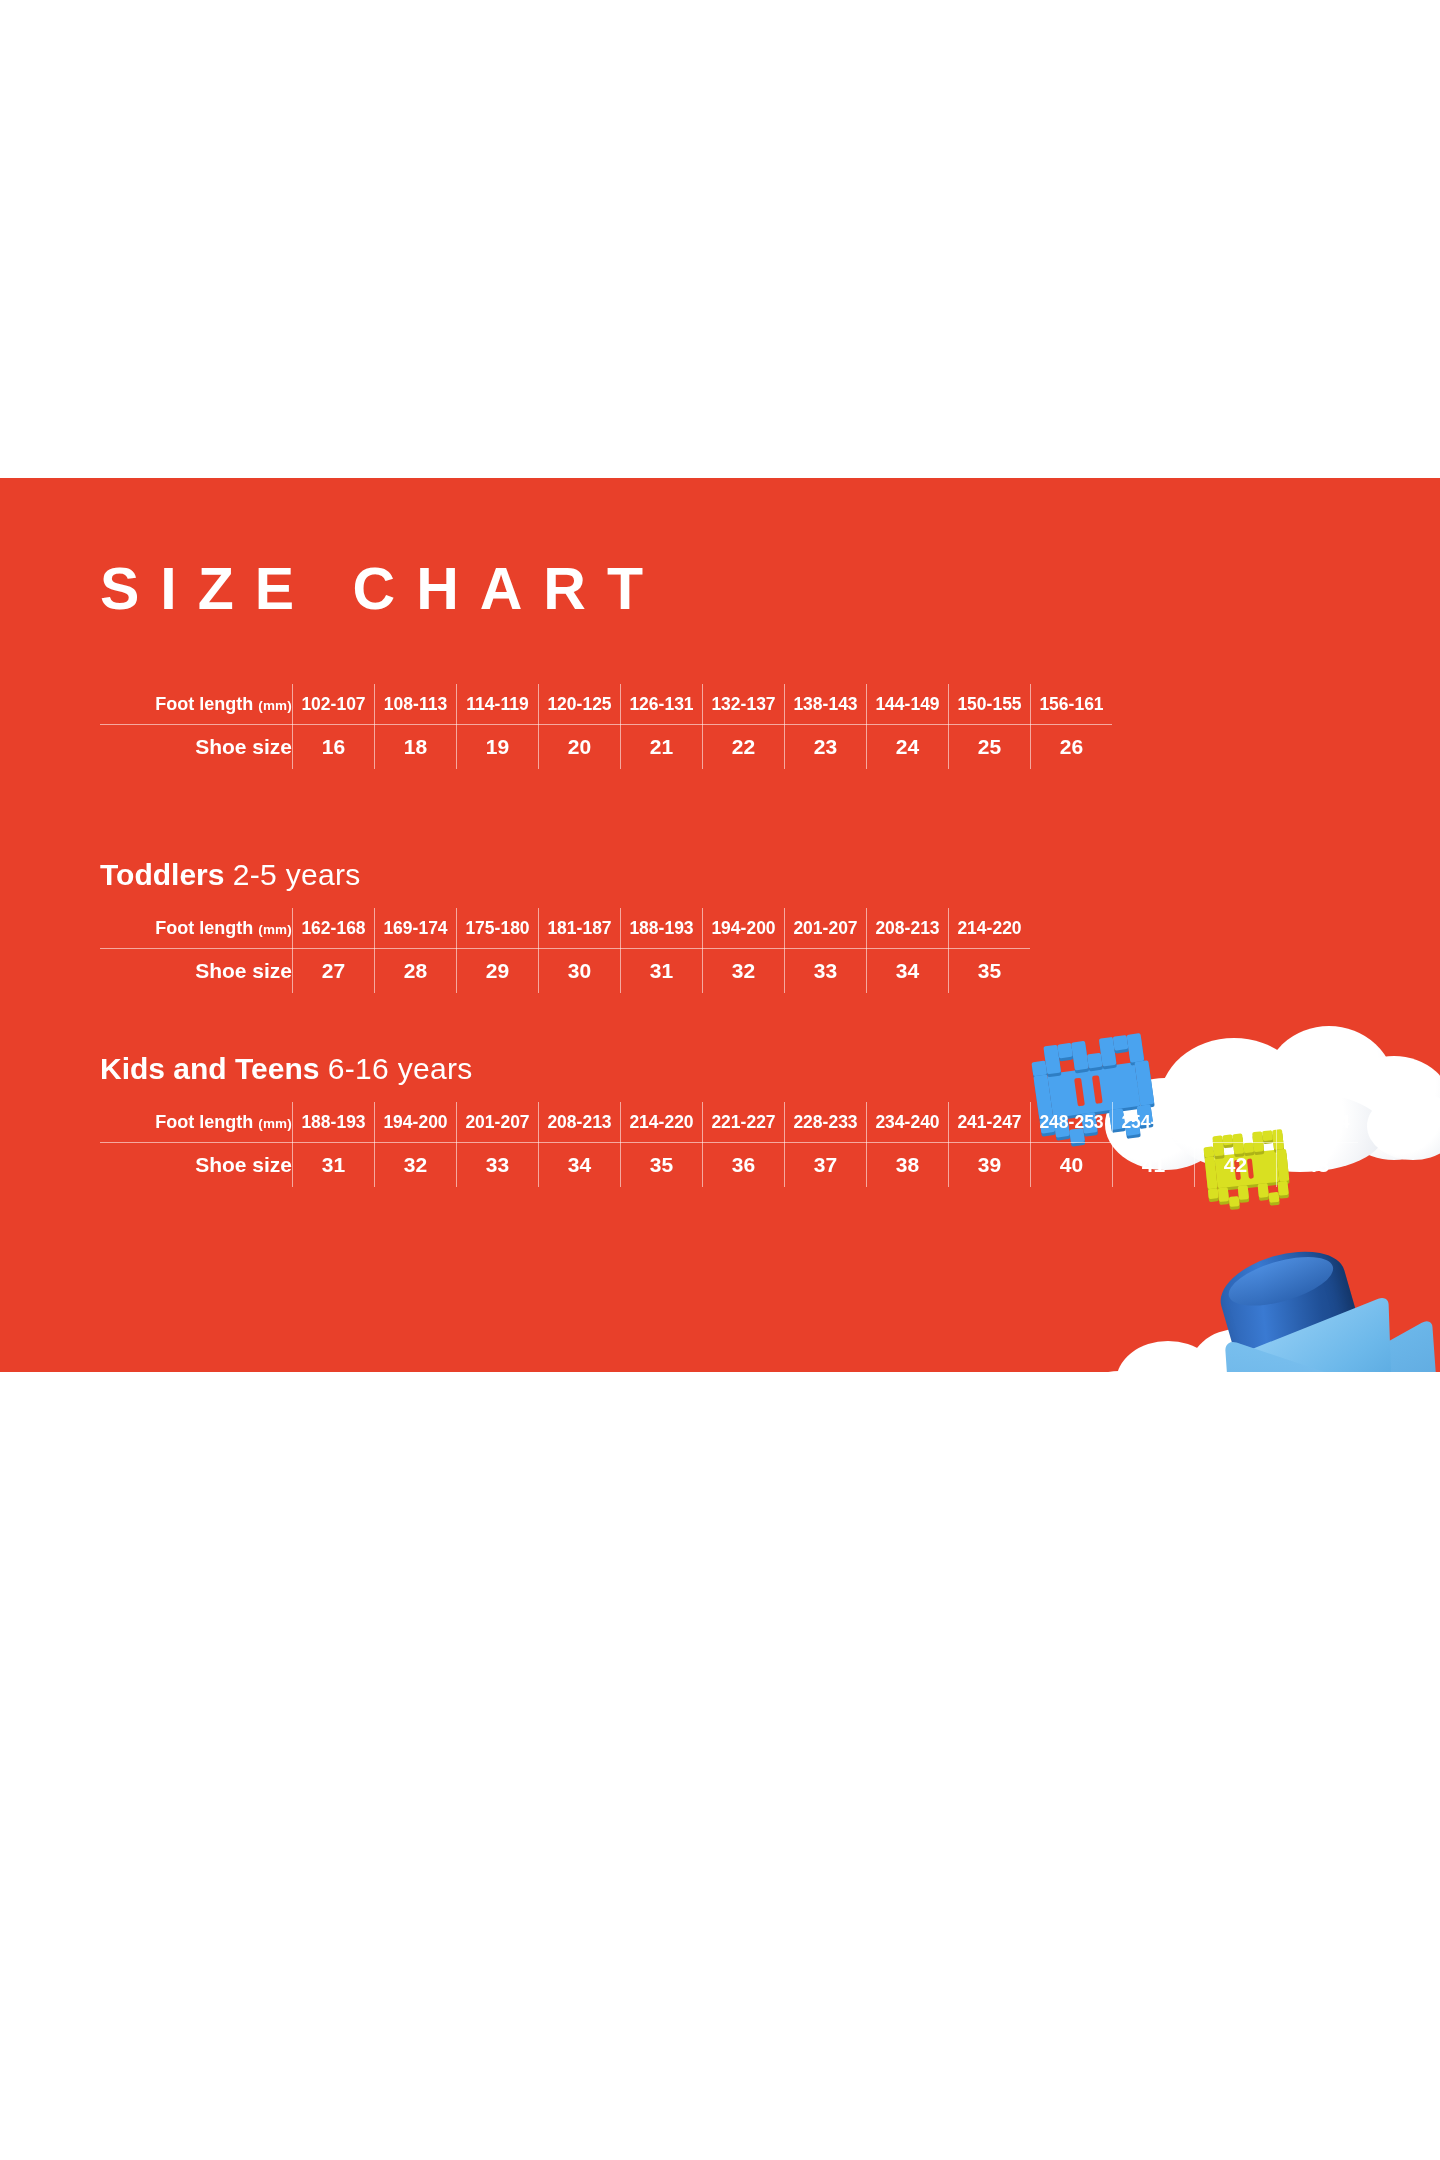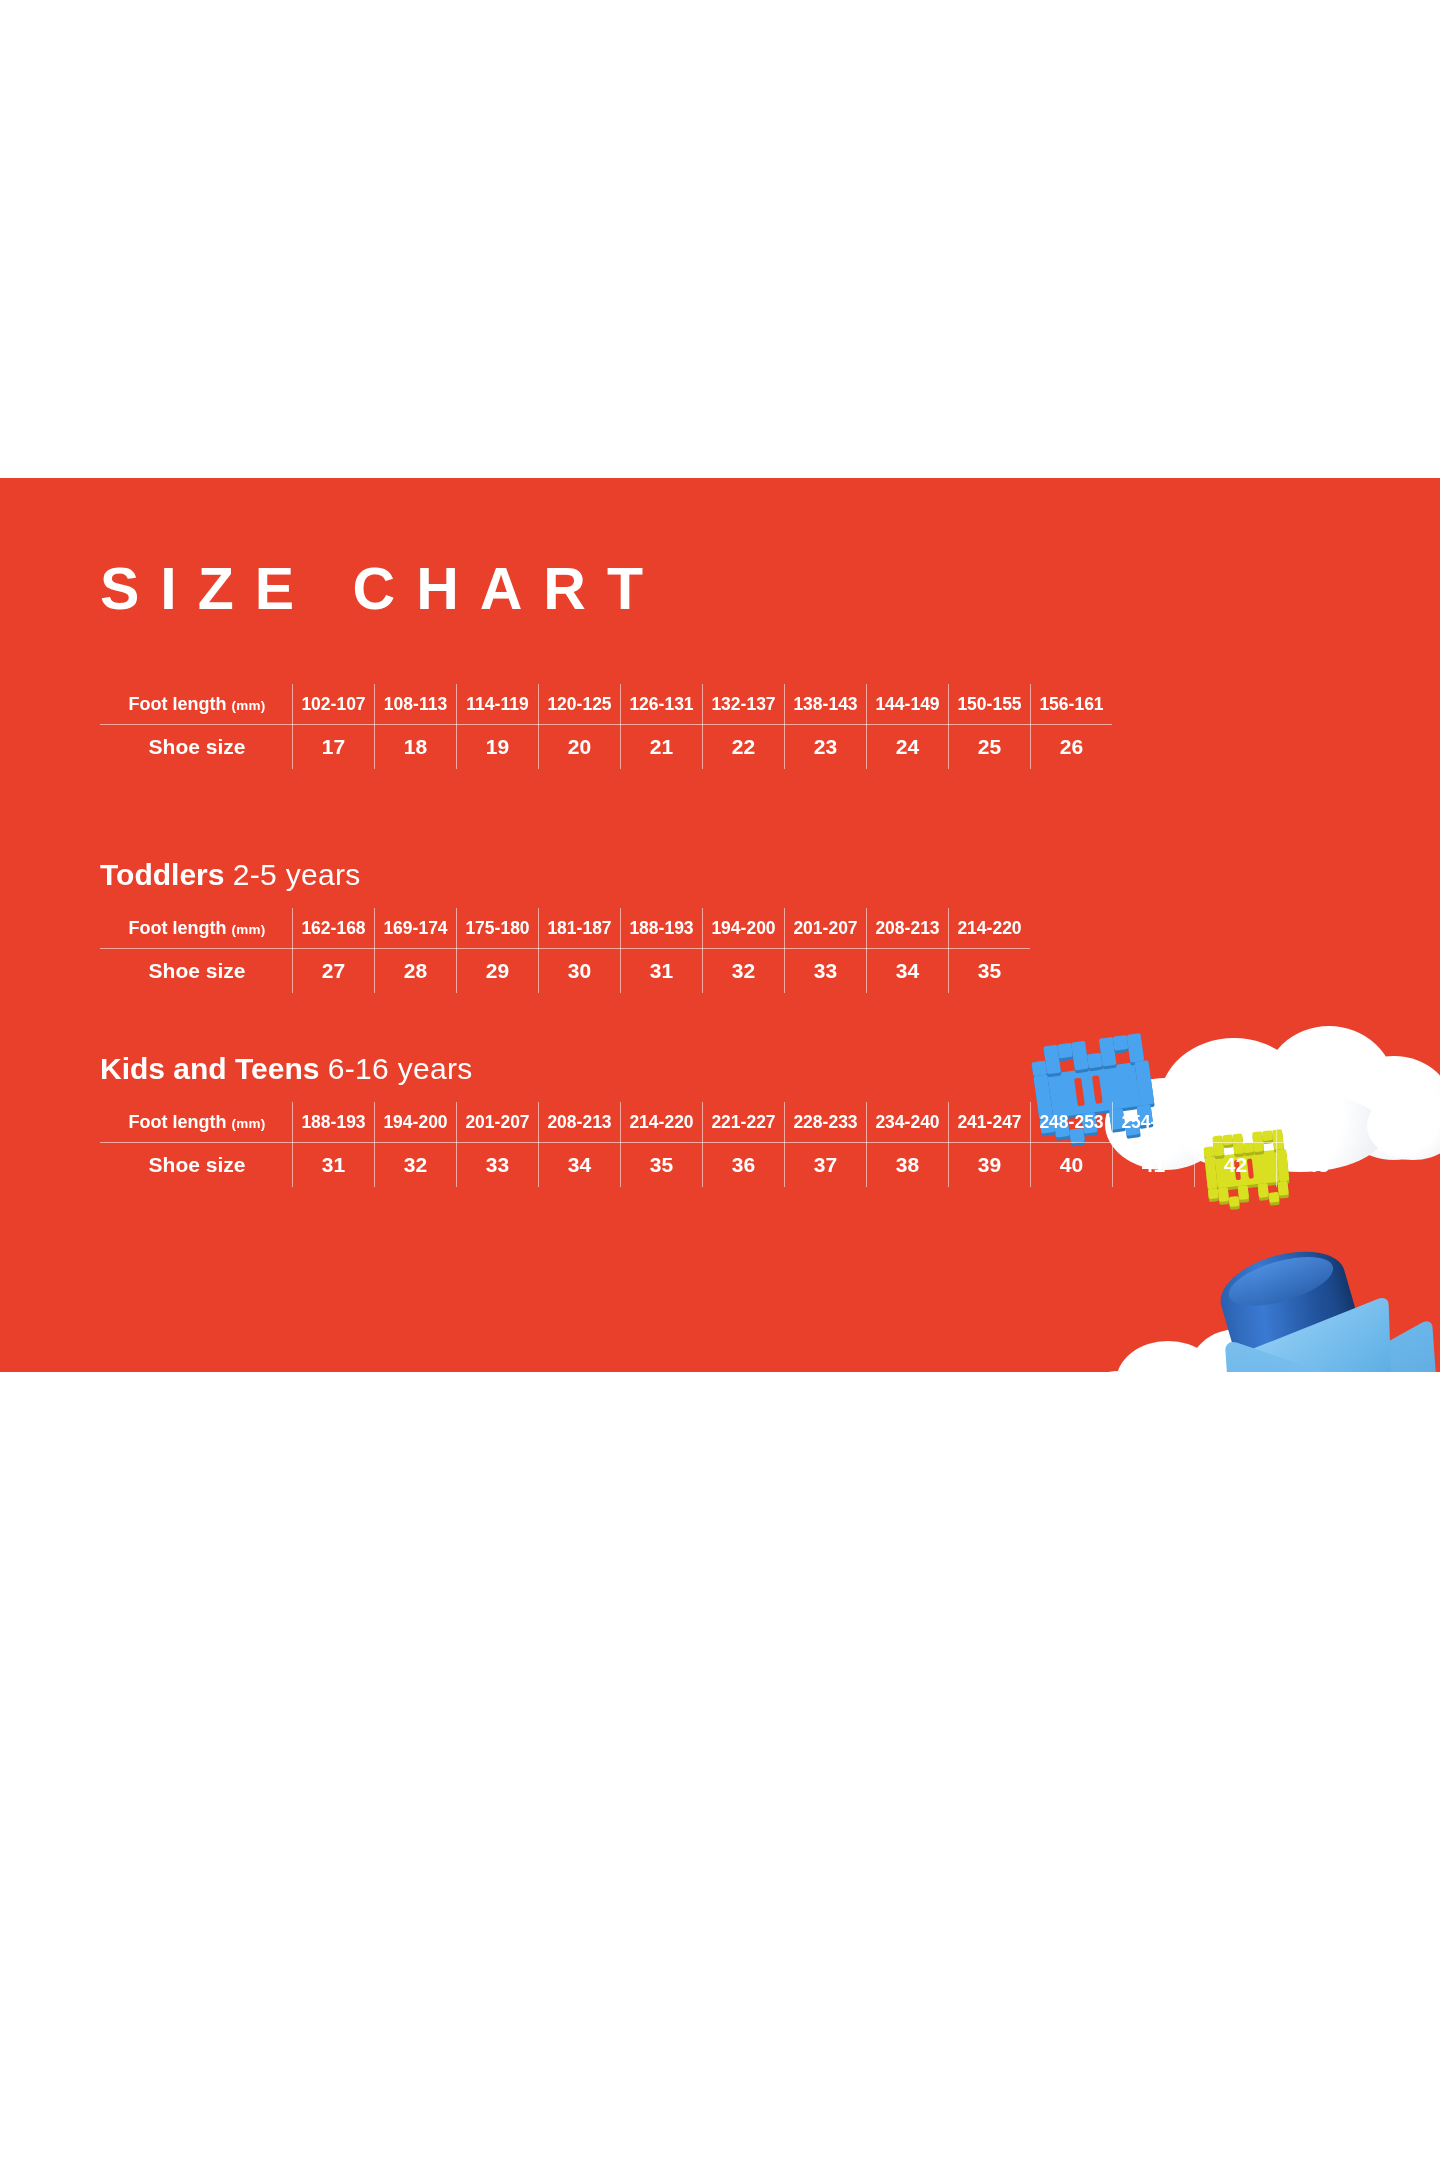--- a/index.html
+++ b/index.html
@@ -103,21 +103,21 @@
     font-weight: 700;
     border-bottom: 1px solid rgba(255,255,255,0.55);
   }
   table.sizetable tr.row-size td {
     height: 44px;
     font-size: 21px;
     font-weight: 700;
   }
 
   table.sizetable td.rowlabel {
-    text-align: center;
+    text-align: right;
     padding-left: 2px;
   }
   table.sizetable tr.row-head td.rowlabel {
     font-size: 18px;
     font-weight: 700;
   }
   table.sizetable tr.row-size td.rowlabel {
     font-size: 21px;
     font-weight: 700;
   }
@@ -343,21 +343,21 @@
               <td style="width:81px;">120-125</td>
               <td style="width:81px;text-align:center;">126-131</td>
               <td style="width:81px;">132-137</td>
               <td style="width:81px;">138-143</td>
               <td style="width:81px;">144-149</td>
               <td style="width:81px;">150-155</td>
               <td style="width:81px;">156-161</td>
             </tr>
             <tr class="row-size">
               <td class="rowlabel">Shoe size</td>
-              <td>17</td>
+              <td>16</td>
               <td>18</td>
               <td>19</td>
               <td>20</td>
               <td>21</td>
               <td>22</td>
               <td>23</td>
               <td>24</td>
               <td>25</td>
               <td>26</td>
             </tr>

